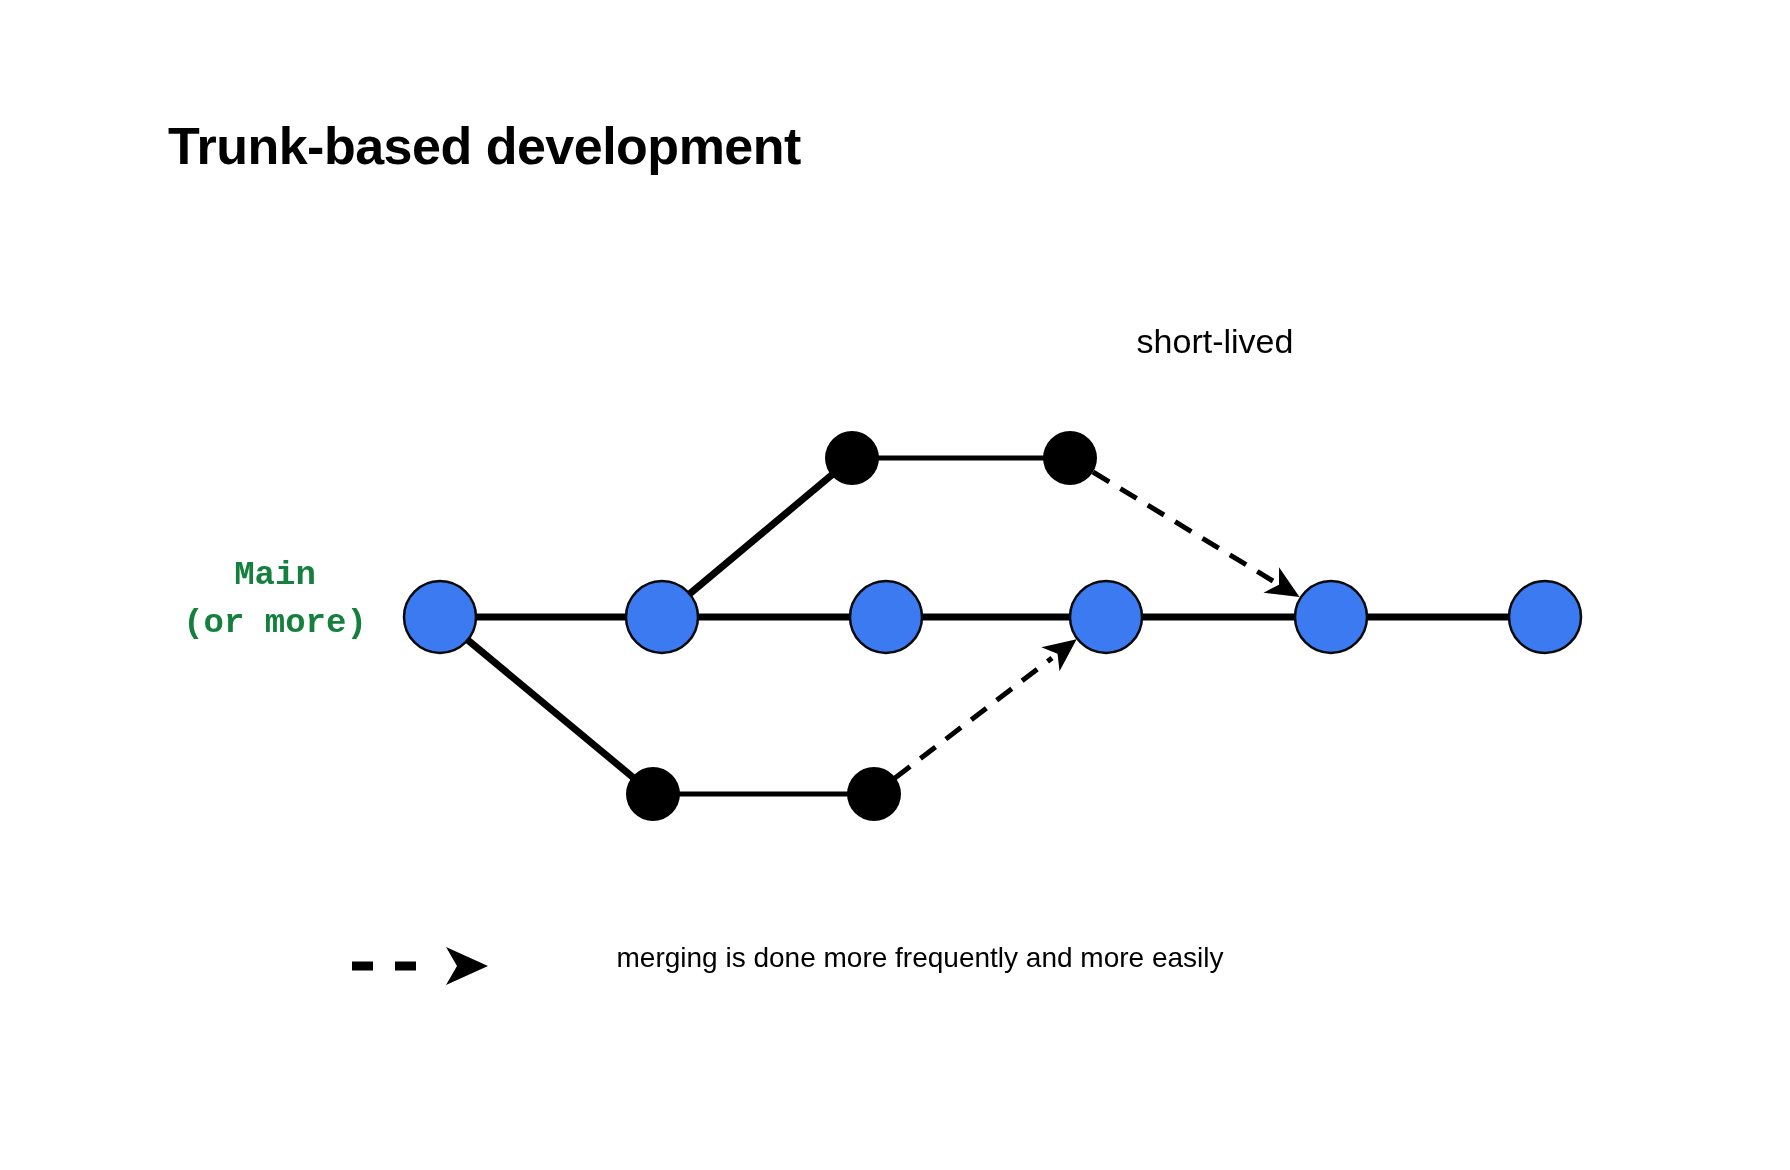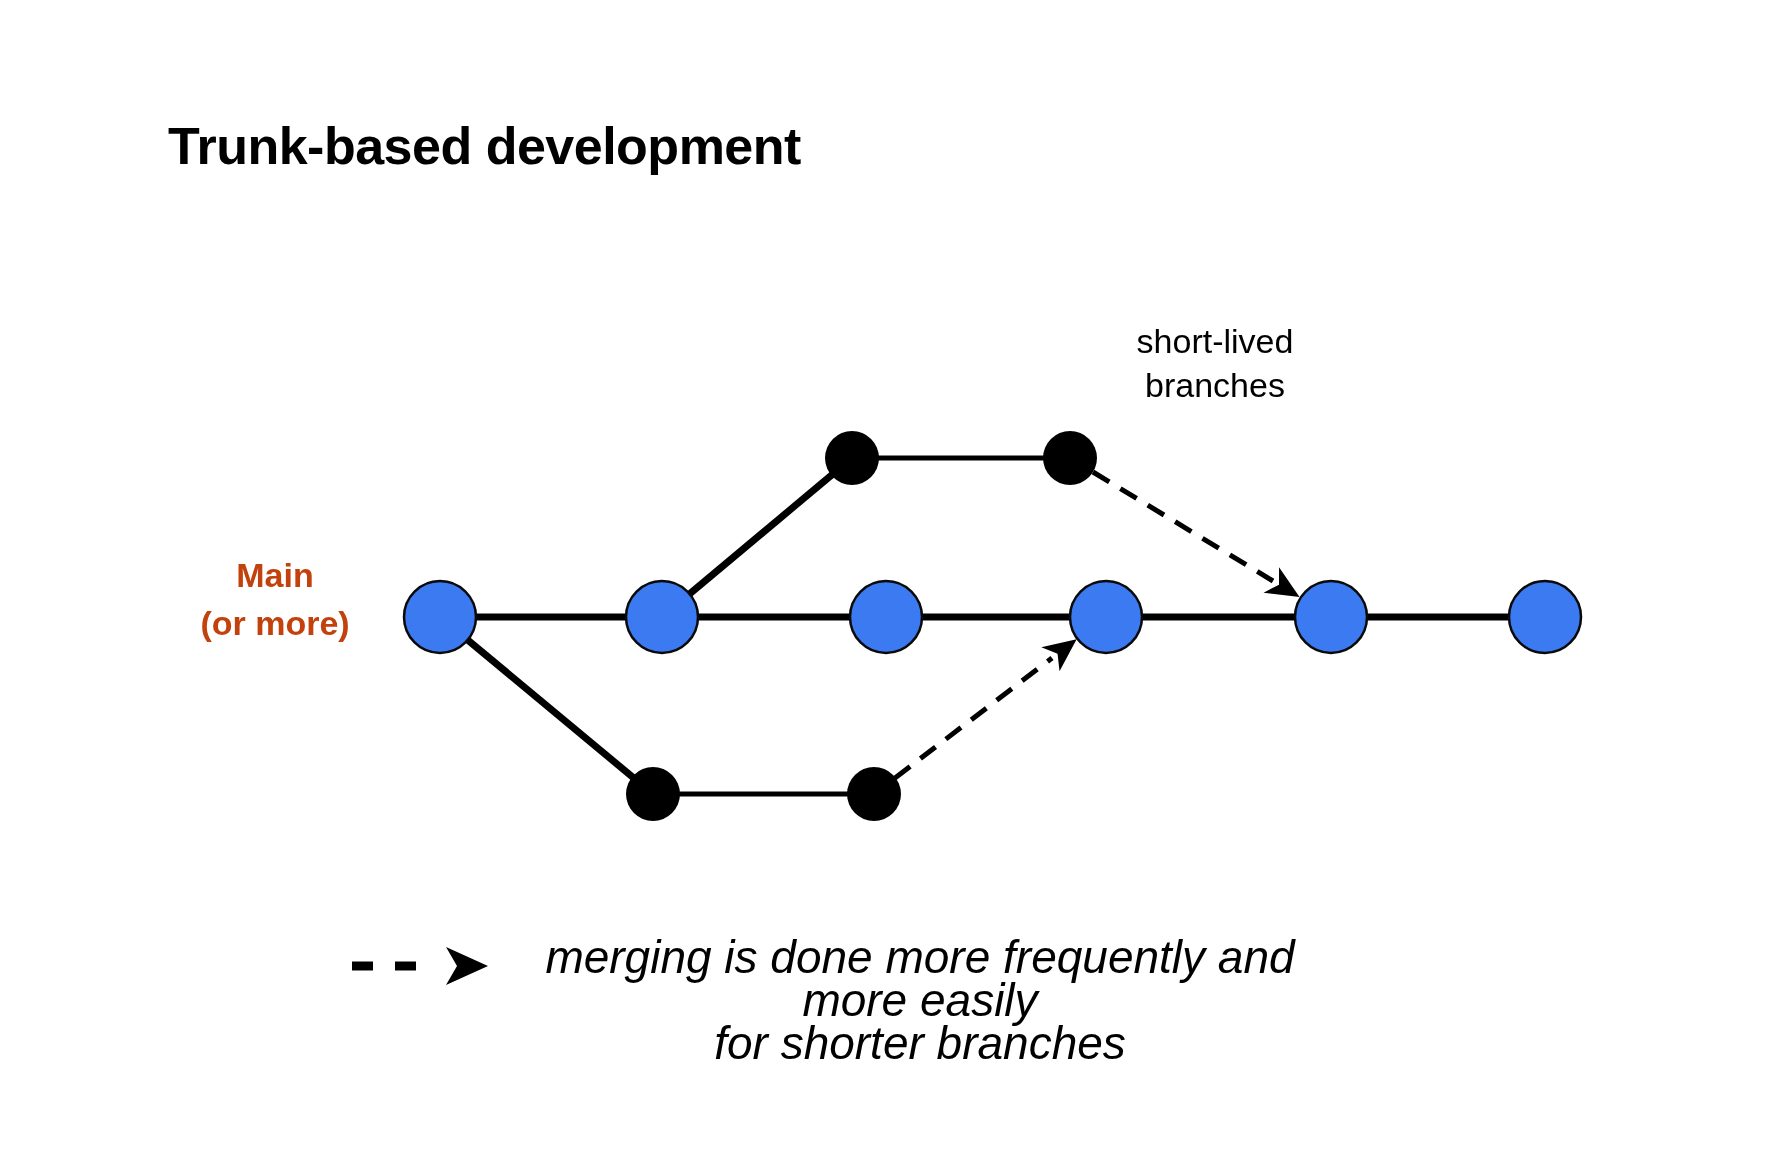--- a/index.html
+++ b/index.html
@@ -46,25 +46,24 @@
     font-weight: normal;
     color: #000000;
     line-height: 44px;
   }
   .legend-text {
     position: absolute;
     left: 525px;
     top: 936px;
     width: 790px;
     text-align: center;
-    font-size: 46px;
+    font-size: 28px;
     font-weight: normal;
     color: #000000;
     line-height: 43px;
-    font-style: italic;
   }
   .graph-svg, .legend-arrow-svg {
     position: absolute;
     display: block;
   }
   .graph-svg { left: 0; top: 0; }
   .legend-arrow-svg { left: 340px; top: 940px; }
 </style>
 </head>
 <body>
@@ -97,34 +96,32 @@
         <circle cx="1106" cy="617" r="36" fill="#3b7af0" stroke="#0a0a0a" stroke-width="2.5"></circle>
         <circle cx="1331" cy="617" r="36" fill="#3b7af0" stroke="#0a0a0a" stroke-width="2.5"></circle>
         <circle cx="1545" cy="617" r="36" fill="#3b7af0" stroke="#0a0a0a" stroke-width="2.5"></circle>
         <circle cx="852" cy="458" r="27" fill="#000000"></circle>
         <circle cx="1070" cy="458" r="27" fill="#000000"></circle>
         <circle cx="653" cy="794" r="27" fill="#000000"></circle>
         <circle cx="874" cy="794" r="27" fill="#000000"></circle>
       </g>
   </svg>
 
-  <div class="main-branch-label" style="color: #c2410c;">
+  <div class="main-branch-label" style="color: #15803d; font-family: Liberation Mono, monospace;">
     <div>Main</div>
     <div>(or more)</div>
   </div>
 
   <div class="short-lived-label">
     <div>short-lived</div>
-    <div>branches</div>
   </div>
 
   <svg class="legend-arrow-svg" width="170" height="52" viewBox="0 0 170 52" aria-hidden="true">
     <line x1="12" y1="26" x2="33" y2="26" stroke="#000000" stroke-width="9"></line>
     <line x1="55" y1="26" x2="76" y2="26" stroke="#000000" stroke-width="9"></line>
     <polygon points="106,7 148,26 106,45 117,26" fill="#000000"></polygon>
   </svg>
 
   <div class="legend-text">
     <div>merging is done more frequently and more easily</div>
-    <div>for shorter branches</div>
   </div>
 
 </div>
 
 </body></html>

